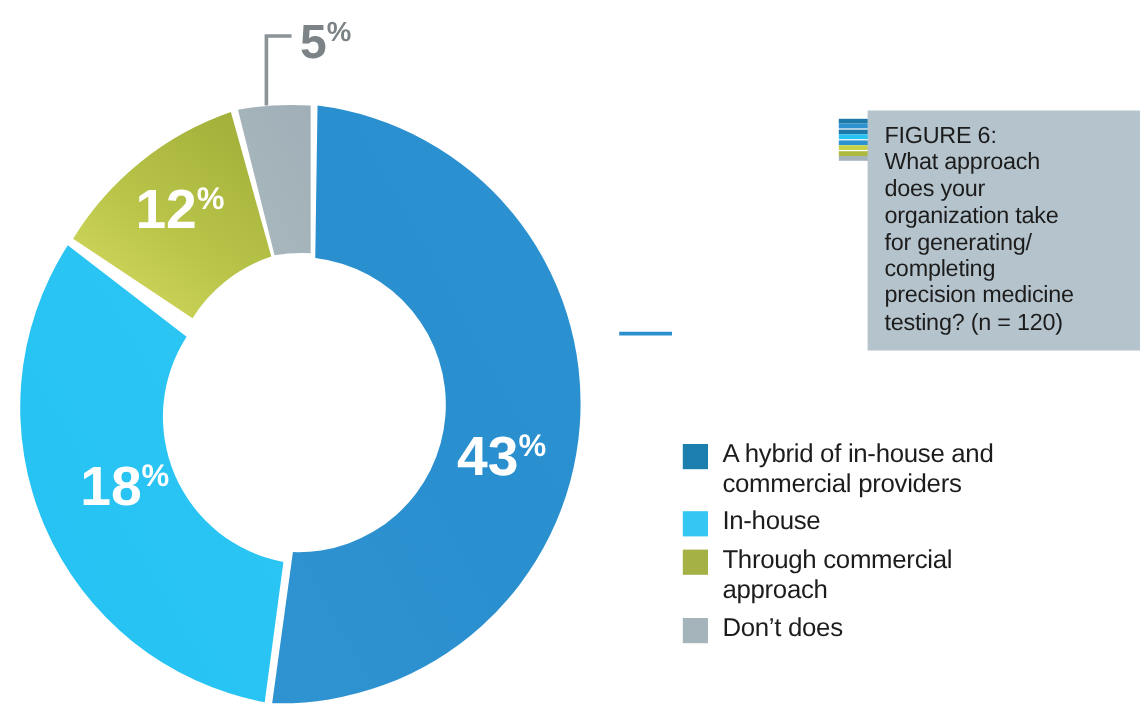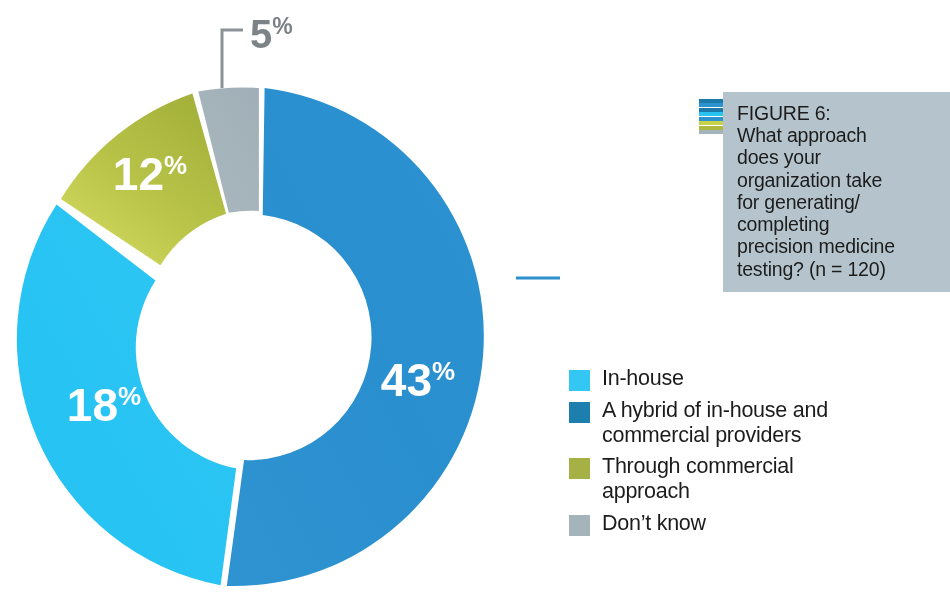--- a/index.html
+++ b/index.html
@@ -182,32 +182,32 @@
 does your
 organization take
 for generating/
 completing
 precision medicine
 testing? (n = 120)</div>
   </div>
 
   <div id="legend">
     <div class="legend-item">
-      <span class="legend-swatch" style="background:#35c7f4"></span>
-      <span class="legend-label" style="white-space:pre-line">In-house</span>
-    </div>
-    <div class="legend-item">
       <span class="legend-swatch" style="background:#1d7fae"></span>
       <span class="legend-label" style="white-space:pre-line">A hybrid of in-house and
 commercial providers</span>
     </div>
     <div class="legend-item">
+      <span class="legend-swatch" style="background:#35c7f4"></span>
+      <span class="legend-label" style="white-space:pre-line">In-house</span>
+    </div>
+    <div class="legend-item">
       <span class="legend-swatch" style="background:#a5b045"></span>
       <span class="legend-label" style="white-space:pre-line">Through commercial
 approach</span>
     </div>
     <div class="legend-item">
       <span class="legend-swatch" style="background:#a5b4bb"></span>
-      <span class="legend-label" style="white-space:pre-line">Don’t know</span>
+      <span class="legend-label" style="white-space:pre-line">Don’t does</span>
     </div>
   </div>
 
 </div>
 
 </body></html>

